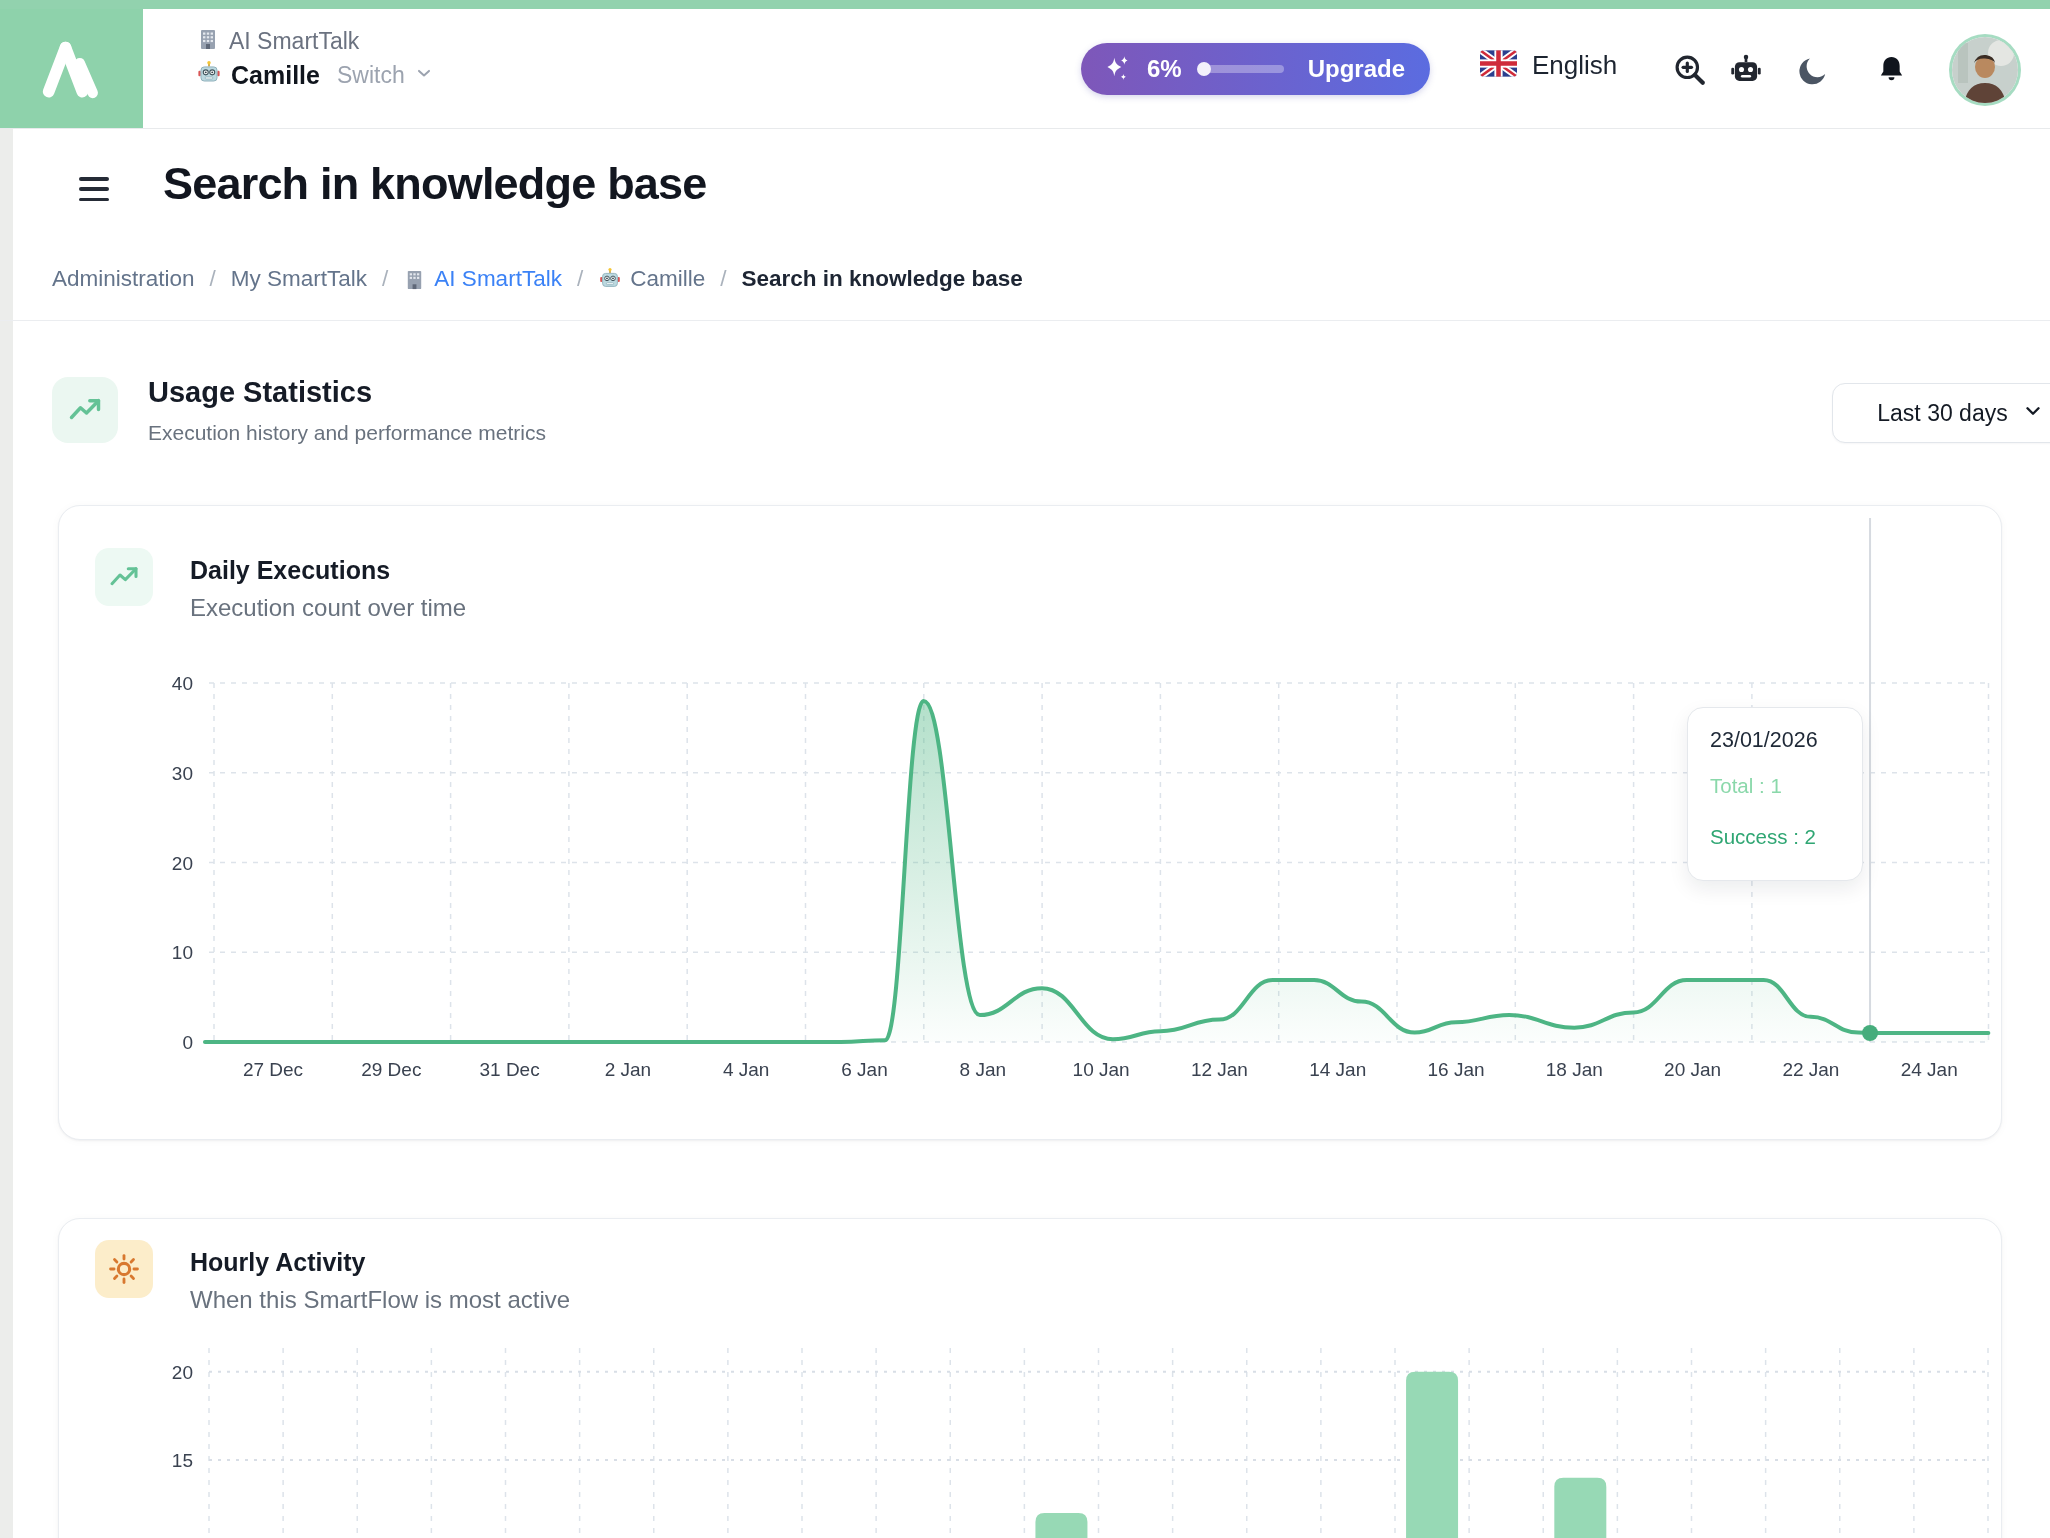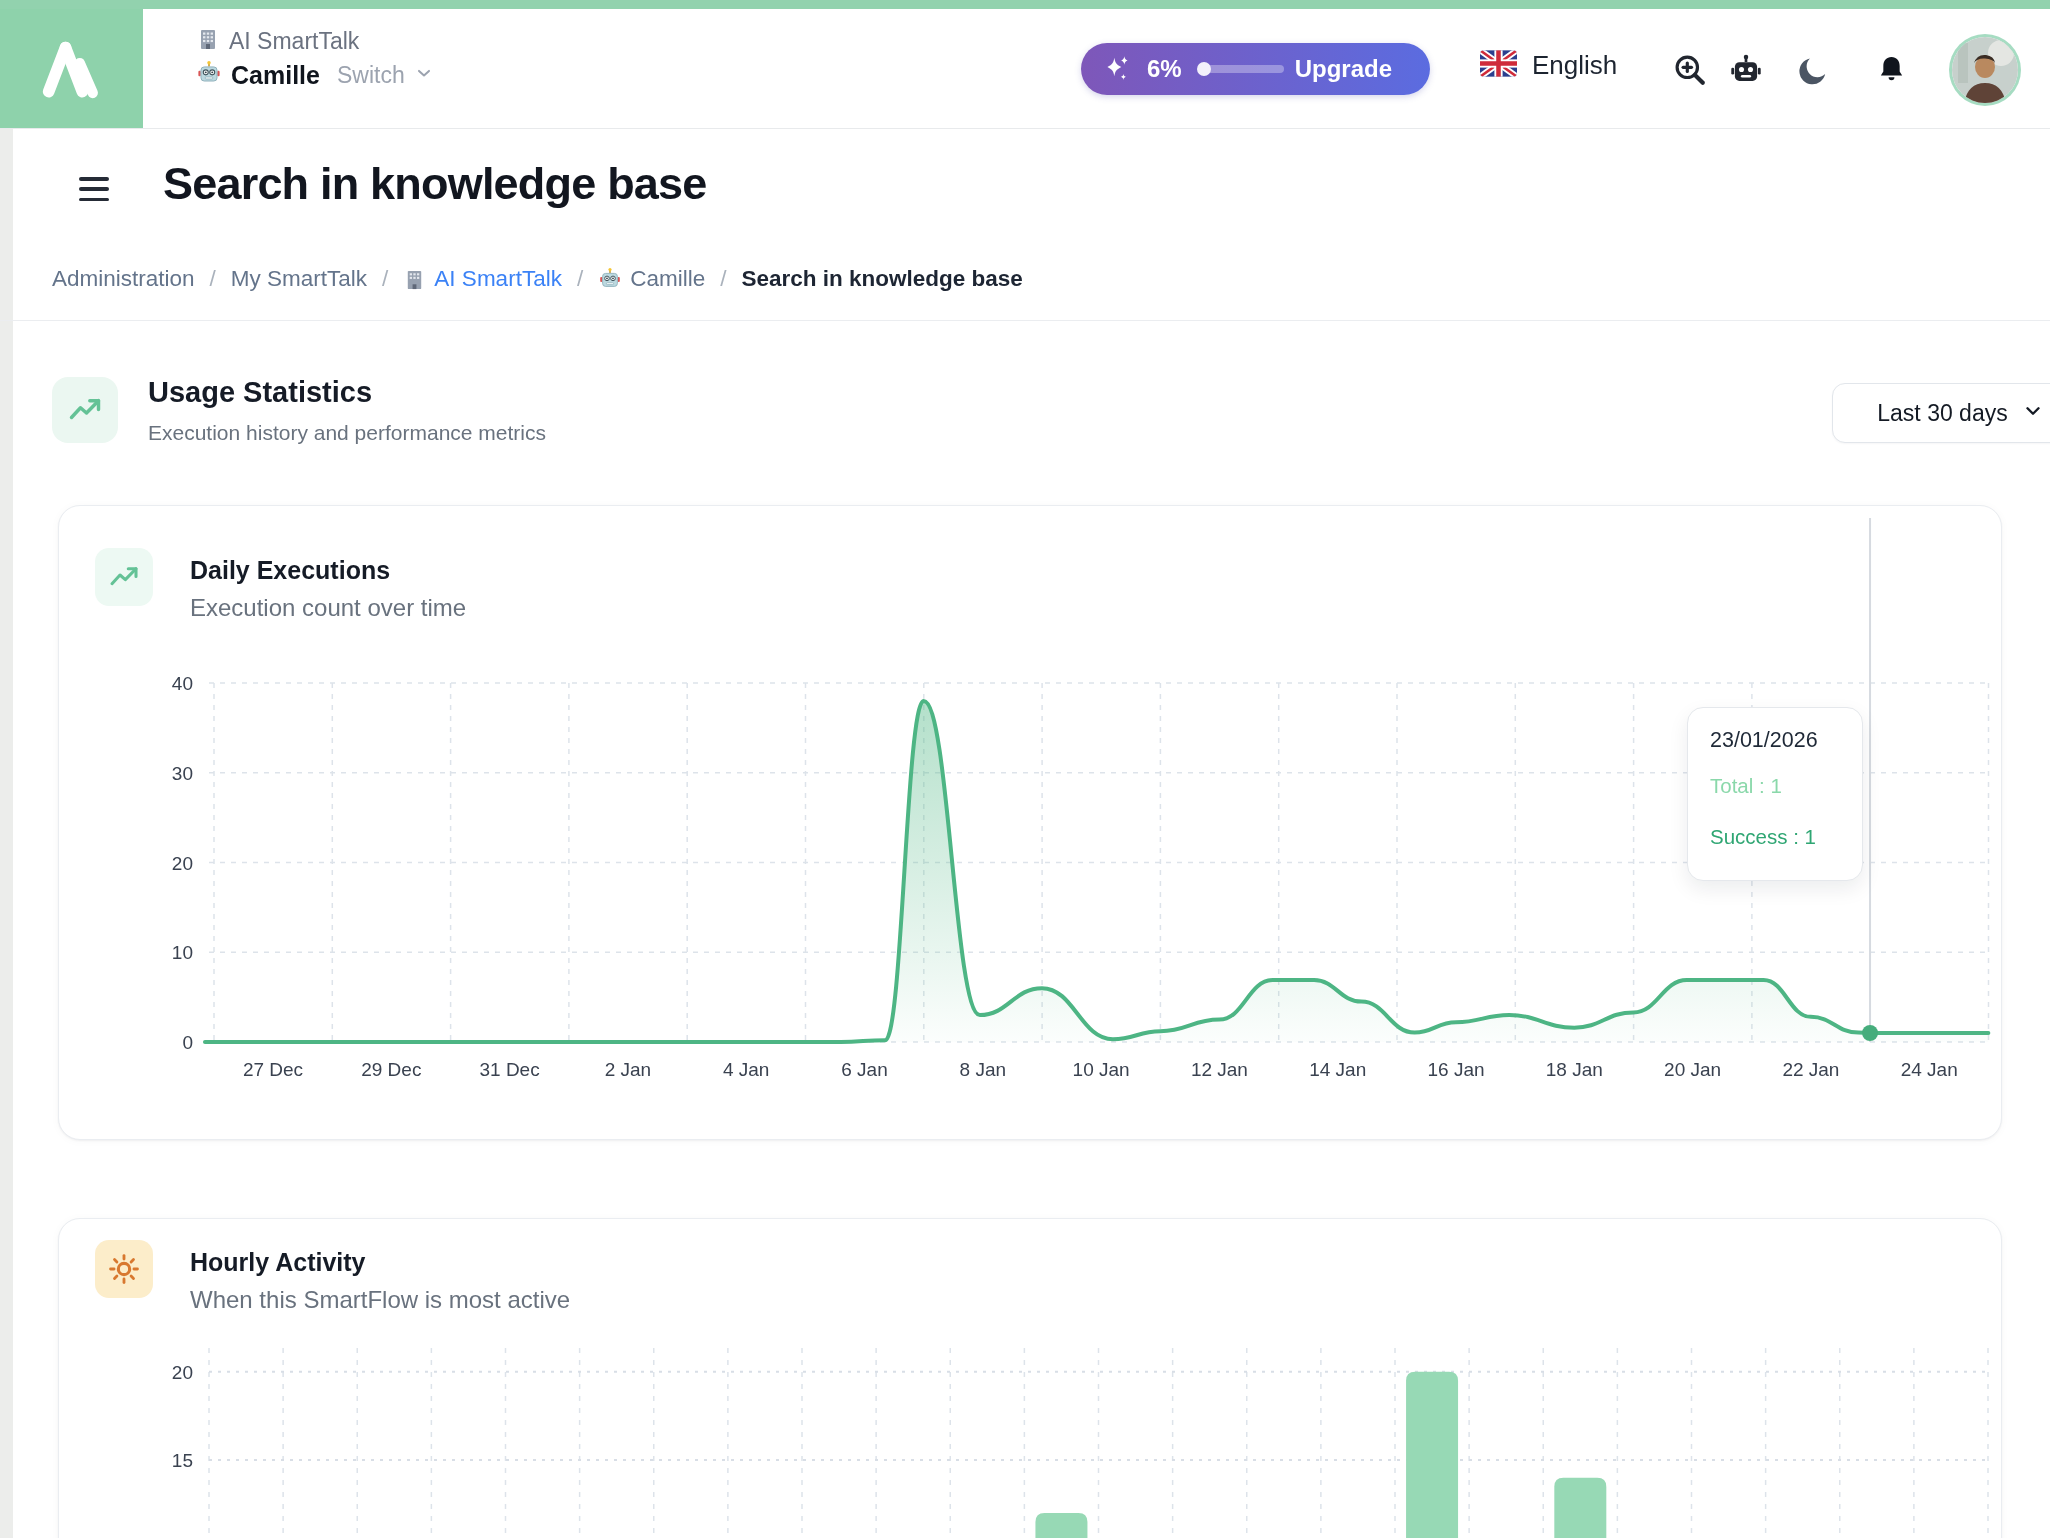--- a/index.html
+++ b/index.html
@@ -16,21 +16,21 @@
   .ws-name{font-size:23px;font-weight:500;color:#6b7280;}
   .as-row{left:196px;top:60px;height:30px;display:flex;align-items:center;gap:9px;}
   .as-name{font-size:25px;font-weight:700;color:#10151d;}
   .switch{font-size:23px;color:#9ca3af;margin-left:8px;}
   .pill{left:1081px;top:43px;width:349px;height:52px;border-radius:26px;
         background:linear-gradient(90deg,#7e57b9 0%,#5b6ce0 100%);
         display:flex;align-items:center;box-shadow:0 2px 6px rgba(90,90,180,.25);}
   .pill-pct{font-size:24px;font-weight:700;color:#fff;margin-left:14px;}
   .pill-track{position:relative;width:84px;height:8px;border-radius:4px;background:rgba(255,255,255,.32);margin-left:18px;}
   .pill-knob{position:absolute;left:-3px;top:-3px;width:14px;height:14px;border-radius:50%;background:#f3f1fb;}
-  .pill-upgrade{font-size:24px;font-weight:600;color:#fff;margin-left:11px;}
+  .pill-upgrade{font-size:24px;font-weight:600;color:#fff;margin-left:24px;}
   .lang{left:1480px;top:50px;display:flex;align-items:center;gap:15px;}
   .lang-label{font-size:26px;font-weight:500;color:#1c2430;}
   .hicon{display:flex;align-items:center;justify-content:center;}
   .avatar{left:1952px;top:37px;width:66px;height:66px;border-radius:50%;overflow:hidden;
           box-shadow:0 0 0 3px #a6dcc2;}
   
   .hamburger{left:79px;top:177px;width:30px;height:24px;display:flex;flex-direction:column;justify-content:space-between;cursor:pointer;}
   .hamburger span{display:block;height:3.5px;border-radius:2px;background:#252b36;}
   .page-title{left:163px;top:158px;font-size:45px;font-weight:800;letter-spacing:-0.8px;color:#12161f;}
   .breadcrumb{left:52px;top:266px;display:flex;align-items:flex-end;gap:15px;font-size:22.5px;}
@@ -391,16 +391,16 @@
         <text x="193" y="1378.7" text-anchor="end" font-size="19" fill="#3a4250">20</text>
         <path d="M1035.4375 1538 L1035.4375 1521.98 Q1035.4375 1512.98 1044.4375 1512.98 L1078.4375 1512.98 Q1087.4375 1512.98 1087.4375 1521.98 L1087.4375 1538 Z" fill="#97d9b5"></path>
         <path d="M1406.0625 1538 L1406.0625 1380.7 Q1406.0625 1371.7 1415.0625 1371.7 L1449.0625 1371.7 Q1458.0625 1371.7 1458.0625 1380.7 L1458.0625 1538 Z" fill="#97d9b5"></path>
         <path d="M1554.3125 1538 L1554.3125 1486.66 Q1554.3125 1477.66 1563.3125 1477.66 L1597.3125 1477.66 Q1606.3125 1477.66 1606.3125 1486.66 L1606.3125 1538 Z" fill="#97d9b5"></path>
       </g>
   </svg>
 
   <div class="abs tooltip">
     <div class="tt-date">23/01/2026</div>
     <div class="tt-total">Total : 1</div>
-    <div class="tt-success">Success : 1</div>
+    <div class="tt-success">Success : 2</div>
   </div>
 
 </div>
 
 </body></html>

